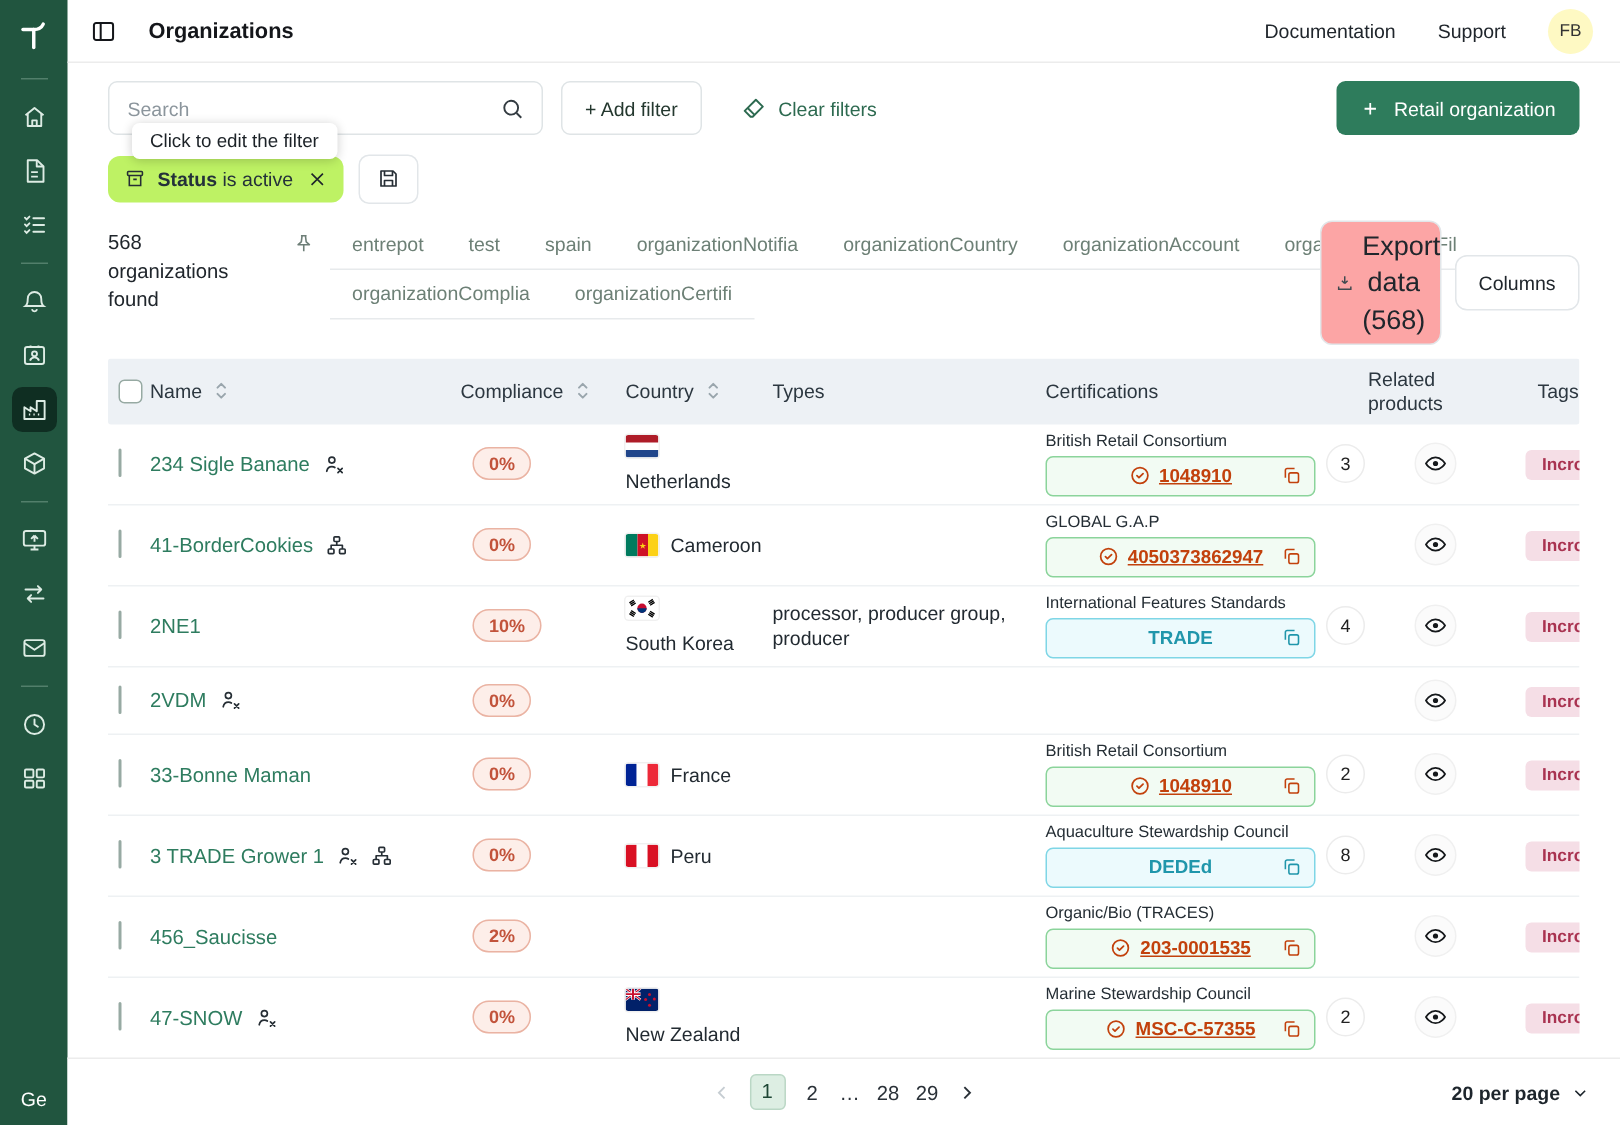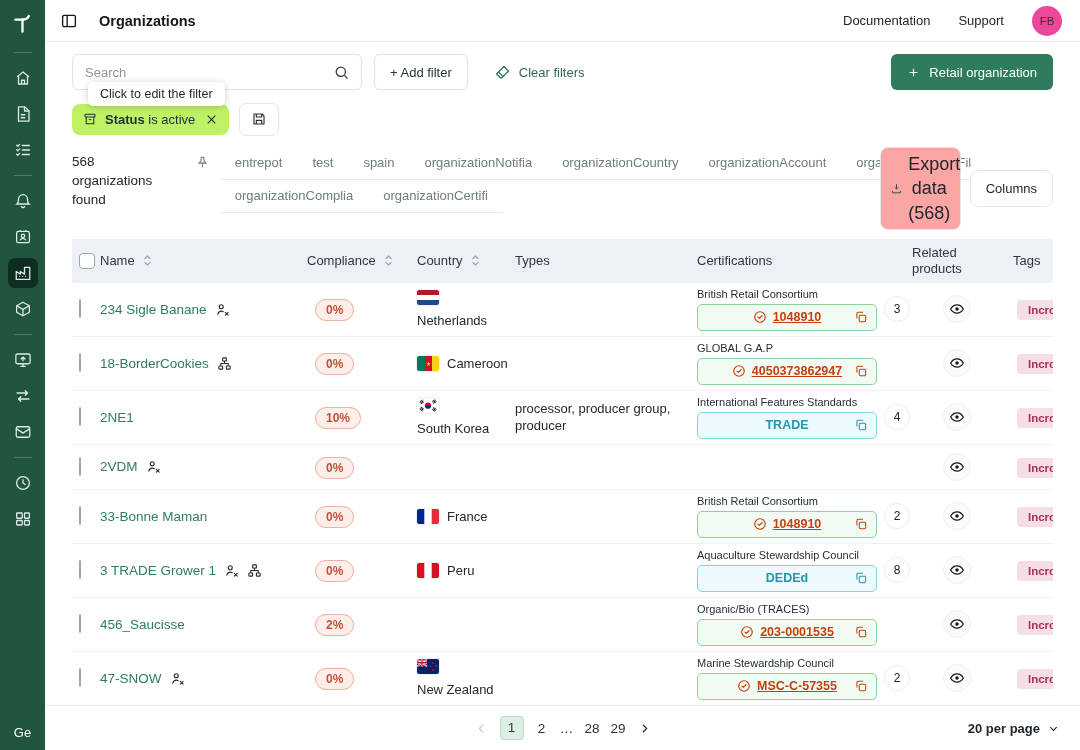--- a/index.html
+++ b/index.html
@@ -15,21 +15,21 @@
   .side-item.active { background:#0f2e22; }
   .side-item svg { display:block; }
   .side-bottom { margin-top:auto; color:#fff; font-size:13px; }
 
   
   .main { flex:1; display:flex; flex-direction:column; min-width:0; }
   .topbar { height:42px; border-bottom:1px solid #ececec; display:flex; align-items:center; padding:0 18px 0 15px; flex-shrink:0; }
   .topbar-title { font-weight:700; font-size:14.5px; color:#14161a; margin-left:21px; }
   .topbar-right { margin-left:auto; display:flex; align-items:center; gap:28px; }
   .topbar-link { font-size:13px; color:#20262c; cursor:pointer; }
-  .avatar { width:30px; height:30px; border-radius:50%; background:#ec4899; display:flex; align-items:center; justify-content:center; font-size:11.5px; color:#333; cursor:pointer; }
+  .avatar { width:30px; height:30px; border-radius:50%; background:#fef9c3; display:flex; align-items:center; justify-content:center; font-size:11.5px; color:#333; cursor:pointer; }
 
   .content { flex:1; padding:12px 27px 0; display:flex; flex-direction:column; overflow:hidden; position:relative; }
 
   
   .toolbar { display:flex; align-items:center; }
   .search { width:290px; height:36px; border:1px solid #dfe4e6; border-radius:6px; display:flex; align-items:center; padding:0 11px 0 12px; background:#fff; }
   .search input { border:none; outline:none; flex:1; font-size:13px; color:#333; font-family:inherit; background:transparent; }
   .search input::placeholder { color:#8b959c; }
   .btn-outline { height:36px; border:1px solid #dfe4e6; border-radius:6px; background:#fff; padding:0 15px; font-size:13px; color:#24382f; display:flex; align-items:center; gap:6px; margin-left:12px; cursor:pointer; }
   .clear-filters { display:flex; gap:8px; align-items:center; color:#2d6a50; font-size:13px; margin-left:26px; cursor:pointer; }
@@ -54,21 +54,21 @@
   .btn-export .txt { width:42px; line-height:1.35; text-align:center; }
   .btn-columns { height:37px; border:1px solid #e2e6e9; border-radius:8px; background:#fff; padding:0 15px; font-size:13px; color:#20262c; display:flex; align-items:center; cursor:pointer; font-family:inherit; }
 
   
   .table { margin-top:9px; flex:1; overflow:hidden; }
   .grid-cols { display:grid; grid-template-columns:28px 207px 110px 98px 182px 187px 40px 65px 1fr; align-items:center; }
   .thead { background:#edf1f5; min-height:44px; font-size:13px; color:#2c3740; border-radius:2px; }
   .th { display:flex; align-items:center; gap:8px; }
   .th .sort { display:flex; cursor:pointer; }
   .th-rel { width:76px; line-height:1.25; margin-left:28px; }
-  .th-tags { margin-left:24px; }
+  .th-tags { margin-left:36px; }
   .cb { width:16px; height:16px; border:1.4px solid #97aaa3; border-radius:4px; margin-left:7px; background:#fff; cursor:pointer; flex-shrink:0; }
   .trow { border-bottom:1px solid #eef1f3; min-height:45px; padding:5px 0; }
   .name-cell { display:flex; align-items:center; gap:8px; }
   .org-name { font-size:13.5px; color:#2e7c5f; cursor:pointer; }
   .name-ic { display:flex; color:#262e35; }
   .pill { margin-left:8px; width:fit-content; padding:3px 10px; border-radius:999px; border:1px solid #eab3a3; background:#fdeee9; color:#c2533b; font-size:12px; font-weight:700; }
   .country { display:flex; align-items:center; gap:8px; font-size:13px; color:#222a31; flex-wrap:wrap; padding-right:4px; }
   .flag { border-radius:2px; overflow:hidden; display:flex; flex-shrink:0; box-shadow:0 0 0 1px rgba(0,0,0,.06); }
   .types { font-size:13px; color:#222a31; padding-right:10px; line-height:1.35; }
   .cert { display:flex; flex-direction:column; gap:4px; padding-right:7px; }
@@ -405,21 +405,21 @@
                       <circle cx="12" cy="12" r="2.6" fill="#15181b" stroke="none"></circle>
                     </svg>
                   </span>
                 </span>
               </div>
               <div><span class="tag">Incroyable</span></div>
             </div>
             <div class="trow grid-cols">
               <div><span class="cb"></span></div>
               <div class="name-cell">
-                <span class="org-name">18-BorderCookies</span>
+                <span class="org-name">41-BorderCookies</span>
                 <span class="name-ic">
                   <svg viewBox="0 0 24 24" width="15" height="15" fill="none" stroke="#262e35" stroke-width="1.8" stroke-linejoin="round">
                     <rect x="9" y="3" width="6" height="5" rx="1"></rect>
                     <rect x="3" y="16" width="6" height="5" rx="1"></rect>
                     <rect x="15" y="16" width="6" height="5" rx="1"></rect>
                     <path d="M12 8v4M6 16v-4h12v4"></path>
                   </svg>
                 </span>
               </div>
               <div><span class="pill">0%</span></div>

